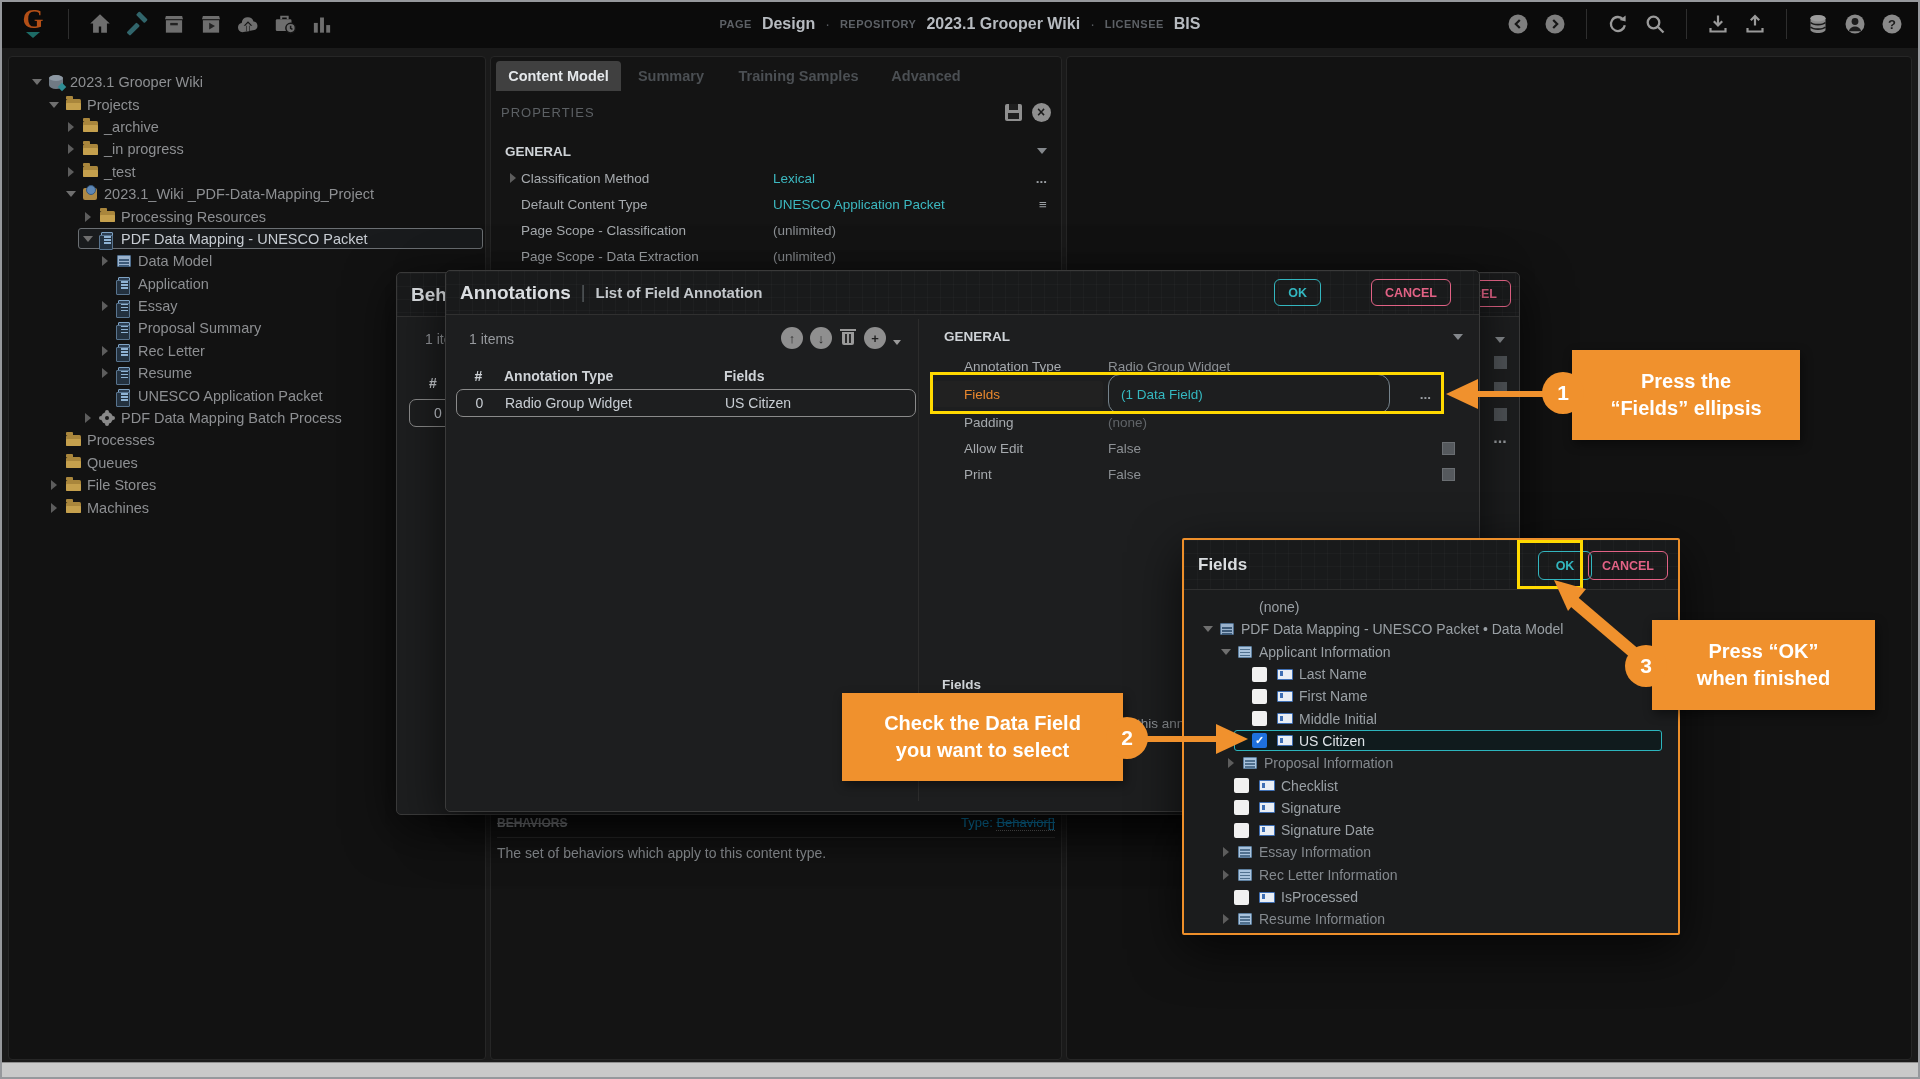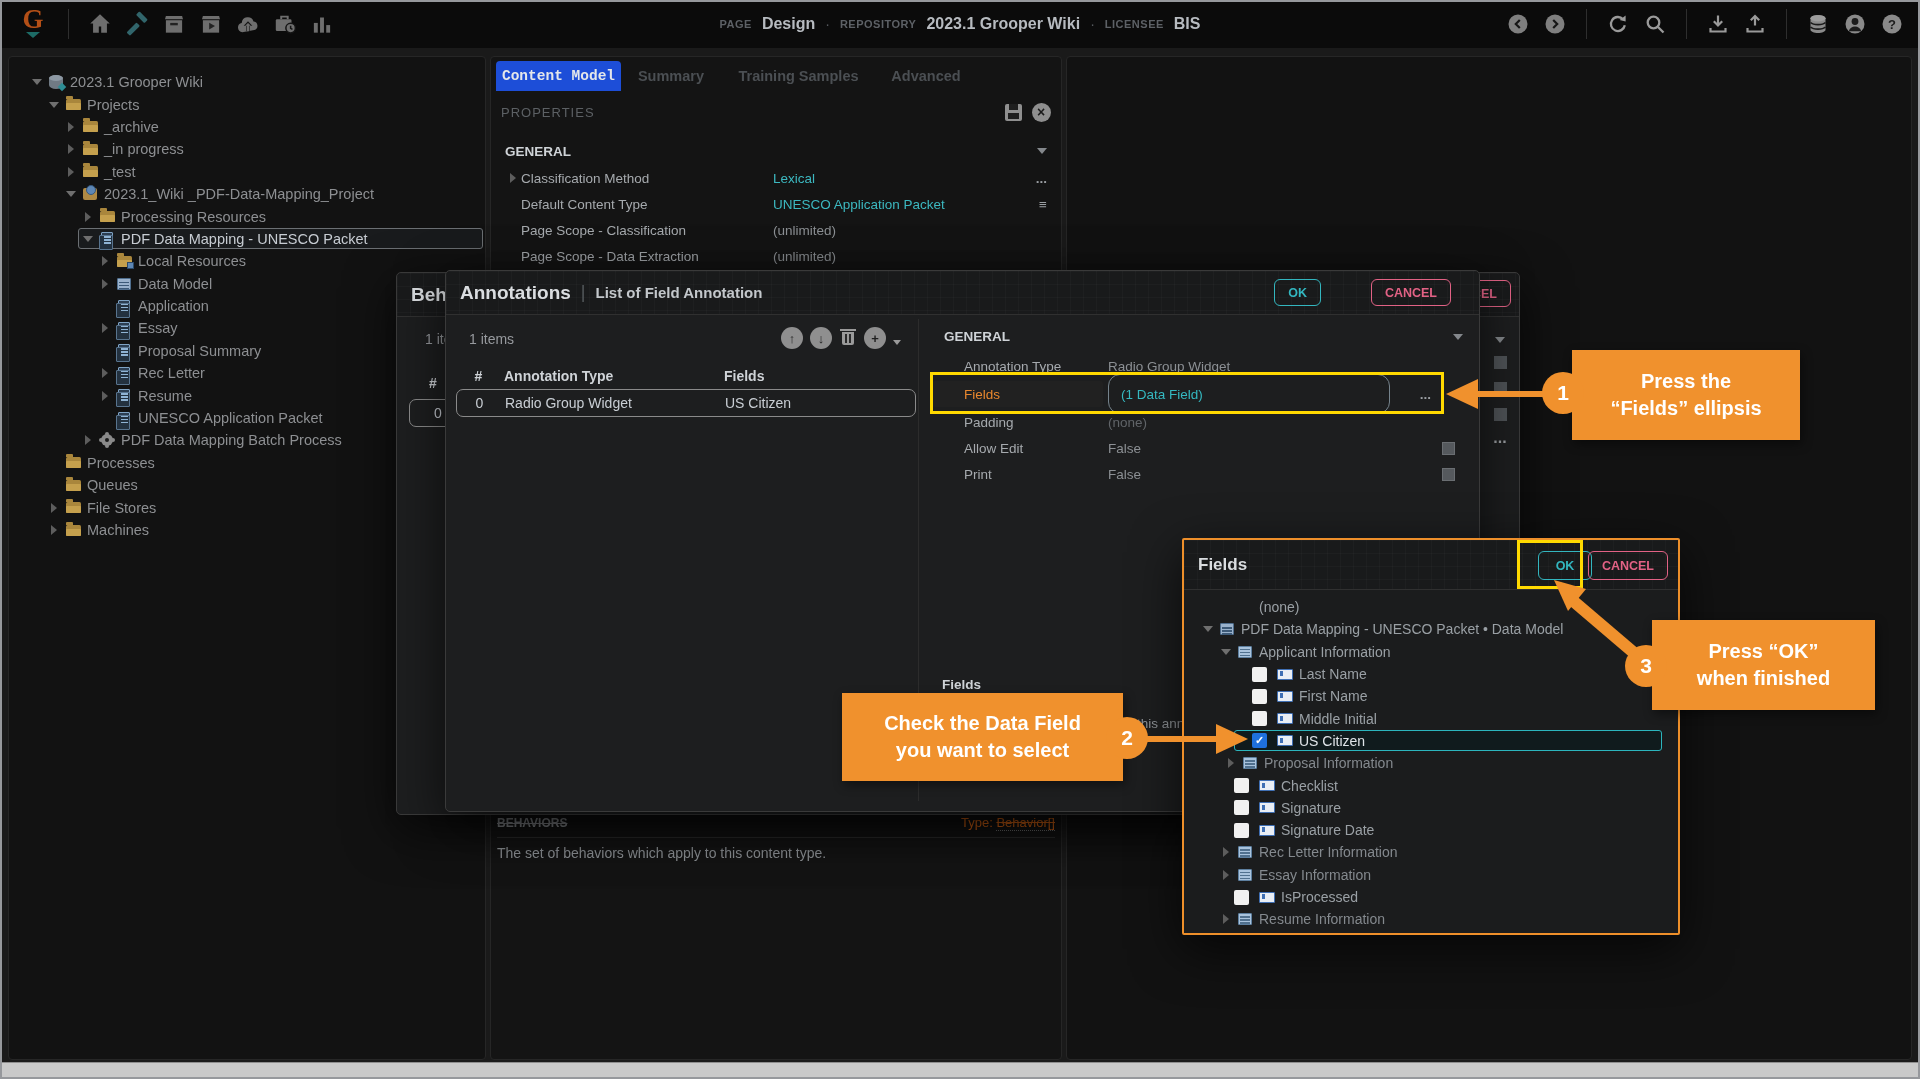--- a/index.html
+++ b/index.html
@@ -60,42 +60,42 @@
   .mi-table::after{content:"";position:absolute;left:1px;top:3px;width:10px;height:1.5px;background:#3d5a78;box-shadow:0 3px 0 #3d5a78,0 6px 0 #3d5a78;}
   .mi-gear{width:12px;height:12px;border-radius:50%;background:#8a8a8a;box-shadow:0 -6px 0 -4px #8a8a8a,0 6px 0 -4px #8a8a8a,-6px 0 0 -4px #8a8a8a,6px 0 0 -4px #8a8a8a;}
   .mi-gear::before{content:"";position:absolute;left:4px;top:4px;width:4px;height:4px;border-radius:50%;background:#1a1a1a;}
   .mi-section{width:14px;height:12px;background:#a9c3dd;border:1px solid #5d7f9f;border-radius:1px;}
   .mi-section::after{content:"";position:absolute;left:1px;top:2px;width:10px;height:1.5px;background:#51718f;box-shadow:0 3px 0 #51718f,0 6px 0 #51718f;}
   .mi-field{width:16px;height:11px;background:#e9eef5;border:1.5px solid #3f6fb4;border-radius:1px;}
   .mi-field::after{content:"";position:absolute;left:2px;top:1.5px;width:3px;height:5px;background:#3f6fb4;}
 
   
   .tab{position:absolute;top:4px;height:30px;display:flex;align-items:center;justify-content:center;font-weight:bold;font-size:14.5px;color:#4b4f53;}
-  .tab.active{background:#1d4ed8;border-radius:4px 4px 0 0;color:#e4e7ea;font-family:Liberation Mono, monospace;}
+  .tab.active{background:#404040;border-radius:4px 4px 0 0;color:#e4e7ea;}
   #props-bar{position:absolute;left:10px;right:10px;top:40px;height:30px;display:flex;align-items:center;color:#5c6064;font-size:13px;letter-spacing:1px;}
   #props-bar .grow{flex:1;}
   .ico-save{position:relative;width:17px;height:17px;background:#8f8f8f;border-radius:2px;margin-right:10px;}
   .ico-save::before{content:"";position:absolute;left:4px;top:0;width:9px;height:6px;background:#1f1f1f;}
   .ico-save::after{content:"";position:absolute;left:3px;bottom:2px;width:11px;height:6px;background:#1f1f1f;}
   .ico-close{width:19px;height:19px;border-radius:50%;background:#8f8f8f;color:#1b1b1b;font-weight:bold;font-size:14px;line-height:19px;text-align:center;}
   .grp-head{display:flex;align-items:center;font-weight:bold;font-size:13.5px;color:#cfd3d7;}
   .chev-d{width:0;height:0;border-left:5px solid transparent;border-right:5px solid transparent;border-top:6px solid #84888c;}
   #center-general{position:absolute;left:14px;right:14px;top:82px;height:24px;}
   #center-props{position:absolute;left:14px;right:14px;top:108px;}
   .prow{display:flex;align-items:center;height:26px;font-size:13.5px;color:#a6aaae;}
   .prow .pexp{width:16px;display:flex;justify-content:center;}
   .prow .plab{width:252px;white-space:nowrap;}
   .prow .pval{flex:1;white-space:nowrap;}
   .val-accent{color:#3cb8c0;}
   .val-dim{color:#8c9094;}
   .val-dim2{color:#606468;}
   .ptrail{width:30px;text-align:right;color:#9b9fa3;font-weight:bold;}
   #center-help{position:absolute;left:6px;right:6px;top:758px;font-size:13px;}
   #center-help .h-name{font-weight:bold;color:#9b9fa3;text-decoration:line-through;text-transform:uppercase;font-size:12px;}
-  #center-help .h-type{float:right;color:#f97316;}
+  #center-help .h-type{float:right;color:#0ea5e9;}
   #center-help .h-type b{font-weight:normal;border-bottom:1px dotted #777;text-decoration:line-through;}
   #center-help hr{border:none;border-top:1px solid #2c2c2c;margin:7px 0;}
   #center-help .h-desc{color:#93979b;font-size:14px;}
 
   
   .dlg{position:absolute;background:#1d1e1f;border:1px solid #3a3a3a;border-radius:5px;box-shadow:0 14px 50px rgba(0,0,0,.65);}
   .dlg-head{position:absolute;left:0;top:0;right:0;height:44px;background:#191a1b;border-bottom:1px solid #303030;border-radius:5px 5px 0 0;
     background-image:linear-gradient(rgba(255,255,255,.025) 1px,transparent 1px),linear-gradient(90deg,rgba(255,255,255,.025) 1px,transparent 1px);
     background-size:13px 13px;display:flex;align-items:center;padding:0 14px;}
   .dlg-title{font-size:19px;font-weight:bold;color:#dadde0;}
@@ -407,33 +407,20 @@
             </span>
             <span class="tlabel">PDF Data Mapping - UNESCO Packet</span>
           </div>
         </div>
         <div class="trow" style="padding-left: 84px;">
           <div class="line">
             <span class="slot-exp">
               <span class="exp-r"></span>
             </span>
             <span class="slot-ico">
-              <span class="mi mi-folder mi-res">
-                <span class="cube"></span>
-              </span>
-            </span>
-            <span class="tlabel">Local Resources</span>
-          </div>
-        </div>
-        <div class="trow" style="padding-left: 84px;">
-          <div class="line">
-            <span class="slot-exp">
-              <span class="exp-r"></span>
-            </span>
-            <span class="slot-ico">
               <span class="mi mi-table"></span>
             </span>
             <span class="tlabel">Data Model</span>
           </div>
         </div>
         <div class="trow" style="padding-left: 84px;">
           <div class="line">
             <span class="slot-exp"></span>
             <span class="slot-ico">
               <span class="mi mi-doc"></span>
@@ -809,32 +796,32 @@
           </div>
         </div>
         <div class="trow dim" style="padding-left: 32px;">
           <div class="line">
             <span class="slot-exp">
               <span class="exp-r"></span>
             </span>
             <span class="slot-ico">
               <span class="mi mi-section"></span>
             </span>
+            <span class="tlabel">Essay Information</span>
+          </div>
+        </div>
+        <div class="trow dim" style="padding-left: 32px;">
+          <div class="line">
+            <span class="slot-exp">
+              <span class="exp-r"></span>
+            </span>
+            <span class="slot-ico">
+              <span class="mi mi-section"></span>
+            </span>
             <span class="tlabel">Rec Letter Information</span>
-          </div>
-        </div>
-        <div class="trow dim" style="padding-left: 32px;">
-          <div class="line">
-            <span class="slot-exp">
-              <span class="exp-r"></span>
-            </span>
-            <span class="slot-ico">
-              <span class="mi mi-section"></span>
-            </span>
-            <span class="tlabel">Essay Information</span>
           </div>
         </div>
         <div class="trow" style="padding-left: 32px;">
           <div class="line">
             <span class="slot-exp"></span>
             <span class="cb"></span>
             <span class="slot-ico">
               <span class="mi mi-field"></span>
             </span>
             <span class="tlabel">IsProcessed</span>

